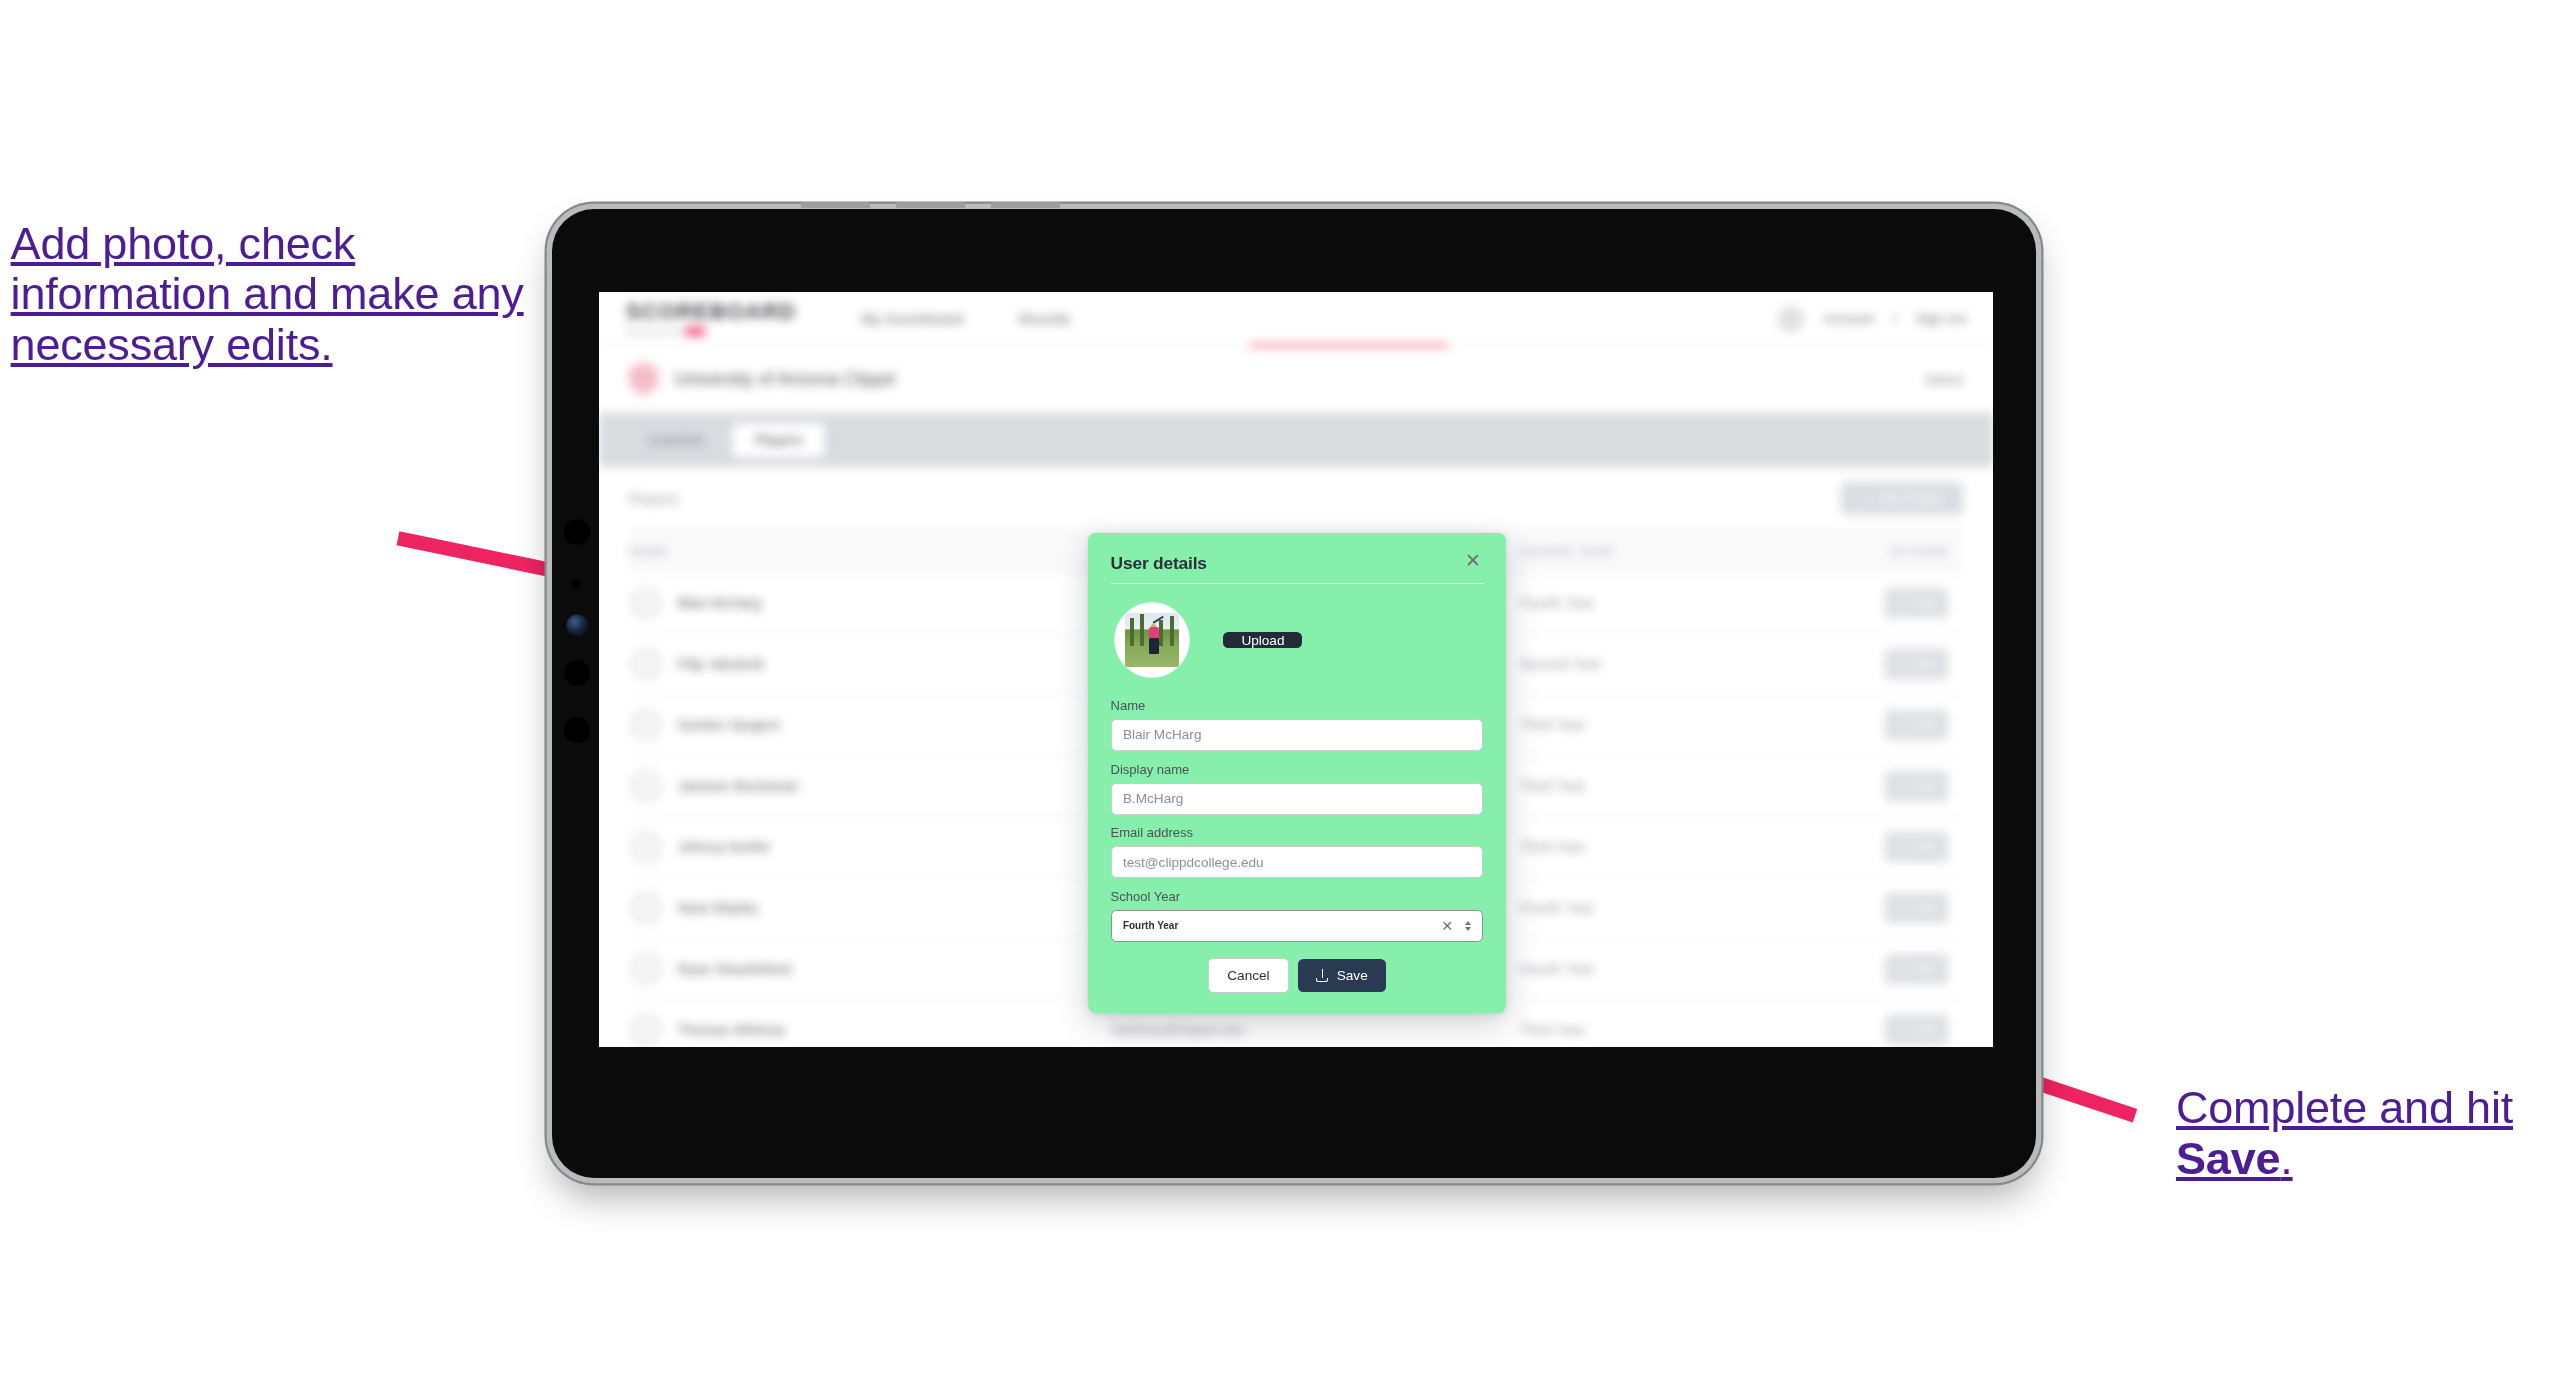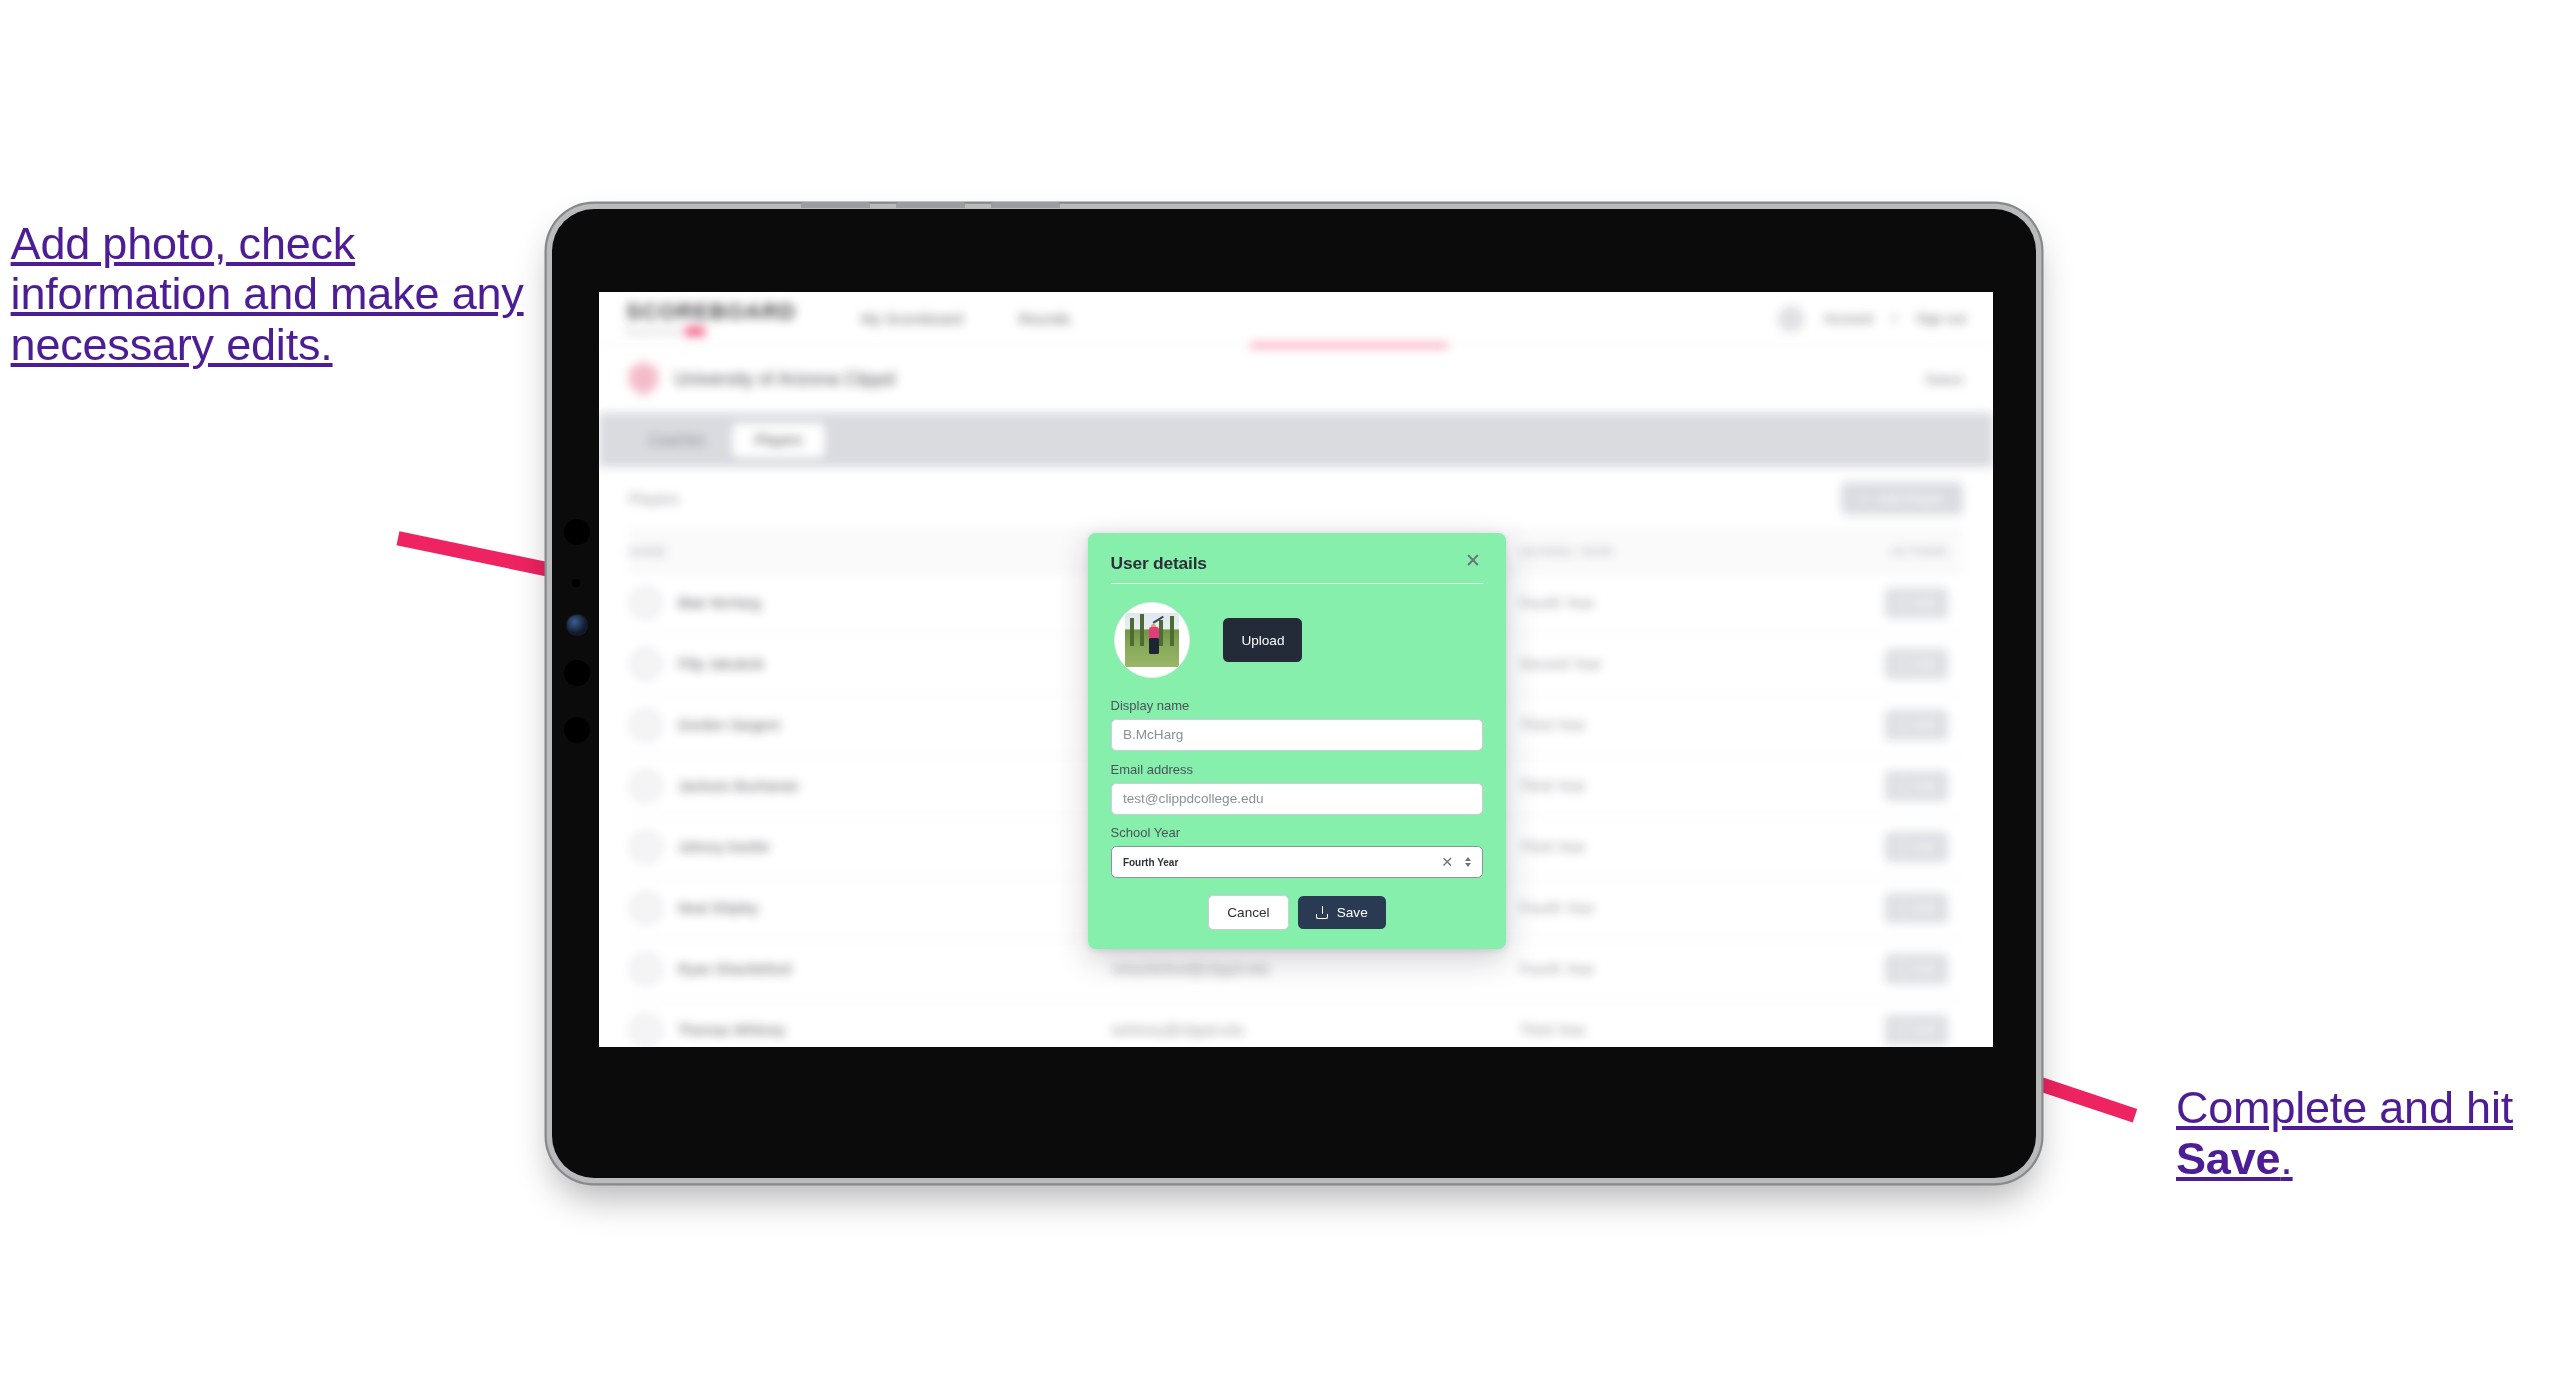--- a/index.html
+++ b/index.html
@@ -419,21 +419,21 @@
   }
   #golfer-club {
     position: absolute;
     left: 52%; top: 16%;
     width: 12px; height: 1.5px;
     background: #3a4250;
     transform: rotate(-32deg);
     transform-origin: left center;
   }
   #upload-button {
-    height: 44px;
+    height: 16px;
     padding: 0 18px;
     background: #232b39;
     color: #ffffff;
     font-size: 13.6px;
     border-radius: 5.3px;
     display: inline-flex;
     align-items: center;
     justify-content: center;
     cursor: pointer;
   }
@@ -775,20 +775,21 @@
             <i id="golfer-club"></i>
             <i id="golfer-head"></i>
             <i id="golfer-torso"></i>
             <i id="golfer-legs"></i>
           </div>
         </div>
         <div id="upload-button">Upload</div>
       </div>
 
       <div id="modal-fields">
+          <div class="field-group"><label class="field-label">Name</label><input class="field-input" type="text" readonly="" value="Blair McHarg" style=""></div>
           <div class="field-group"><label class="field-label">Display name</label><input class="field-input" type="text" readonly="" value="B.McHarg" style=""></div>
           <div class="field-group"><label class="field-label">Email address</label><input class="field-input" type="text" readonly="" value="test@clippdcollege.edu" style=""></div>
         </div>
 
       <div class="field-group">
         <label class="field-label">School Year</label>
         <div id="school-year-control">
           <span id="school-year-value">Fourth Year</span>
           <span id="school-year-icons">
             <span id="school-year-clear">✕</span>

